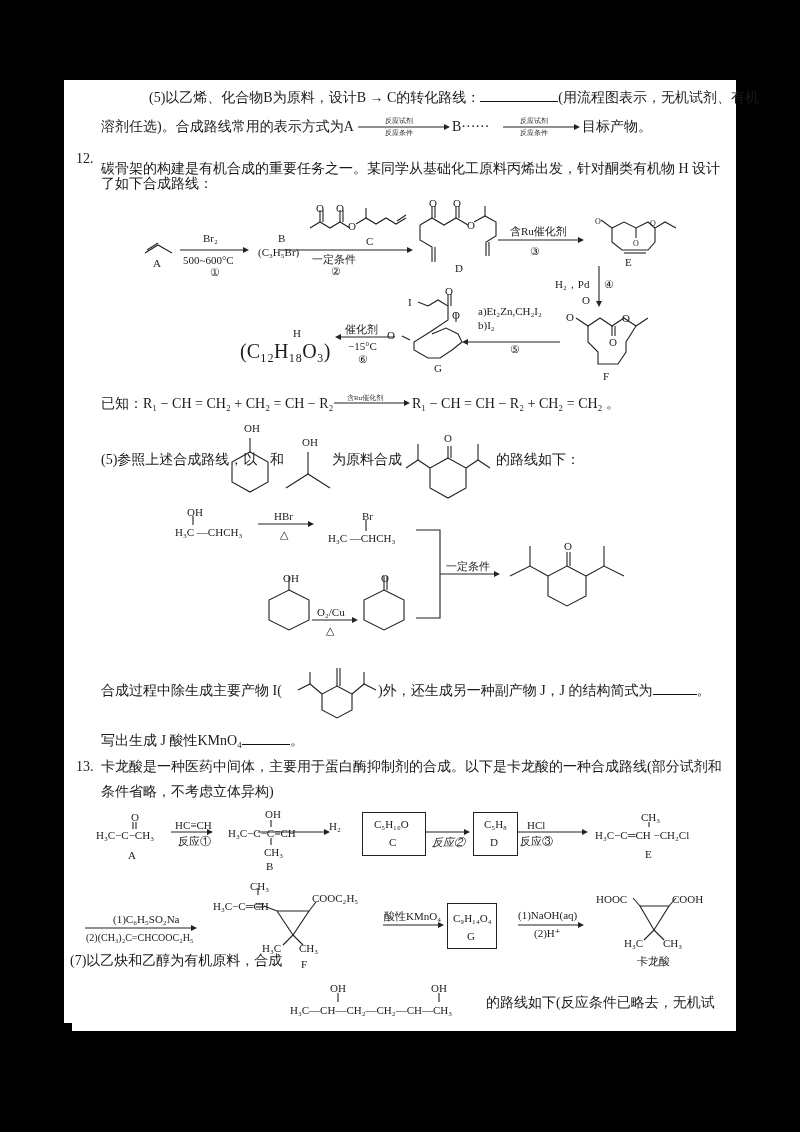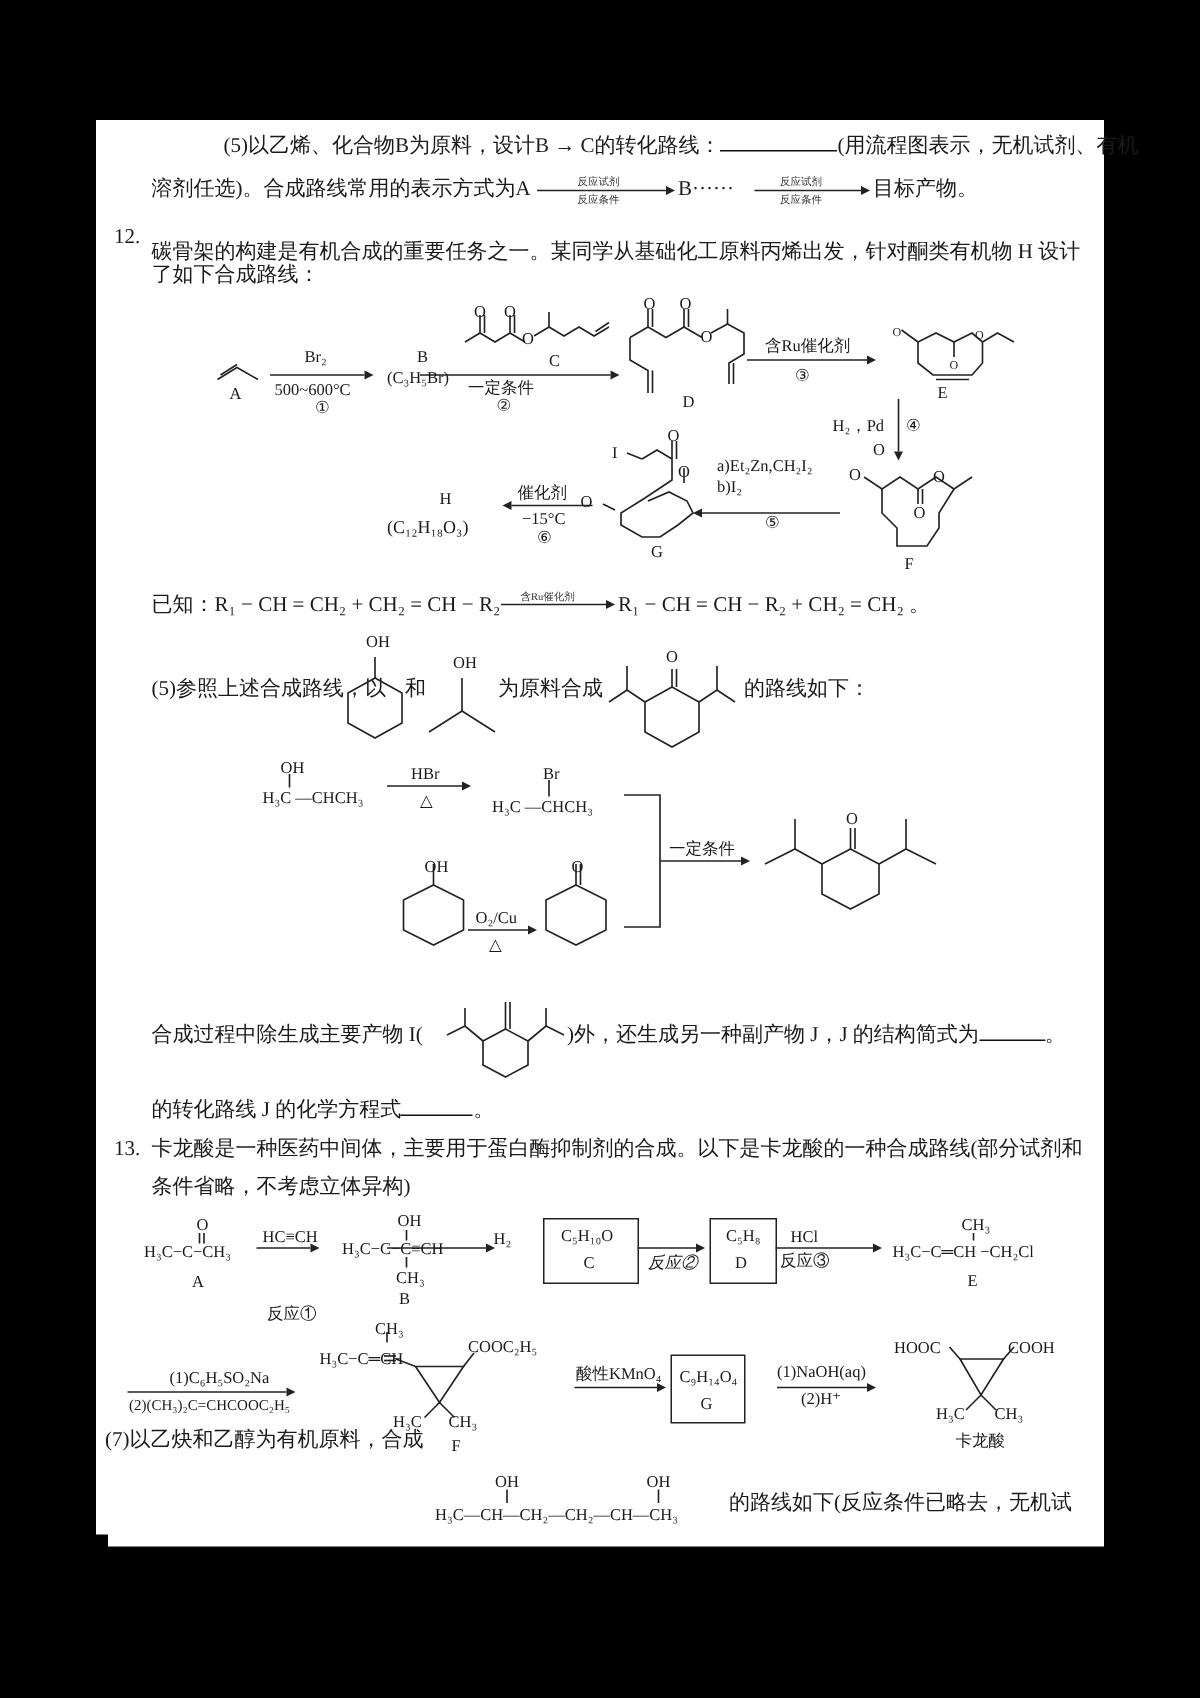--- a/index.html
+++ b/index.html
@@ -142,21 +142,21 @@
 <div class="s" style="left:510px;top:343px;">⑤</div>
 <div class="s" style="left:408px;top:296px;">I</div>
 <div class="s" style="left:445px;top:285px;">O</div>
 <div class="s" style="left:452px;top:309px;">O</div>
 <div class="s" style="left:387px;top:329px;">O</div>
 <div class="s" style="left:434px;top:362px;">G</div>
 <div class="s" style="left:345px;top:323px;">催化剂</div>
 <div class="s" style="left:348px;top:340px;">−15°C</div>
 <div class="s" style="left:358px;top:353px;">⑥</div>
 <div class="s" style="left:293px;top:327px;">H</div>
-<div class="t" style="left:258px;top:343px;font-size:12px;">(C₁₂H₁₈O₃)</div>
+<div class="t" style="left:240px;top:343px;font-size:20px;">(C₁₂H₁₈O₃)</div>
 
 <div class="t" style="left:101px;top:396px;">
   <span>已知：</span><span>R₁ − CH = CH₂ + CH₂ = CH − R₂</span>
 </div>
 <div class="xs" style="left:347px;top:394px;">含Ru催化剂</div>
 <div class="t" style="left:412px;top:396px;">R₁ − CH = CH − R₂ + CH₂ = CH₂ 。</div>
 
 <div class="t" style="left:101px;top:452px;">(5)参照上述合成路线，以</div>
 <div class="t" style="left:270px;top:452px;">和</div>
 <div class="t" style="left:332px;top:452px;">为原料合成</div>
@@ -228,21 +228,21 @@
     <line class="ln" x1="340" y1="686" x2="340" y2="668"></line>
   <polyline class="ln" points="322,694 310,684 298,690"></polyline>
     <line class="ln" x1="310" y1="684" x2="310" y2="672"></line>
   <polyline class="ln" points="352,694 364,684 376,690"></polyline>
     <line class="ln" x1="364" y1="684" x2="364" y2="672"></line>
 </svg>
 <div class="t" style="left:378px;top:683px;">
   <span>)外，还生成另一种副产物 J，J 的结构简式为</span><span class="blank" style="width:44px;"></span><span>。</span>
 </div>
 <div class="t" style="left:101px;top:733px;">
-  <span>的转化路线 J 的化学方程式</span><span class="blank" style="width:48px;"></span><span>。</span>
+  <span>写出生成 J 酸性KMnO₄</span><span class="blank" style="width:48px;"></span><span>。</span>
 </div>
 
 <div class="t" style="left:76px;top:759px;">13.</div>
 <div class="t" style="left:101px;top:759px;">卡龙酸是一种医药中间体，主要用于蛋白酶抑制剂的合成。以下是卡龙酸的一种合成路线(部分试剂和</div>
 <div class="t" style="left:101px;top:784px;">条件省略，不考虑立体异构)</div>
 
 <svg width="800" height="1132">
   <line class="ln" x1="171" y1="832" x2="207" y2="832"></line>
     <polygon points="207,829 213,832 207,835" fill="#222"></polygon>
   <line class="ln" x1="258" y1="832" x2="324" y2="832"></line>
@@ -279,21 +279,21 @@
     <line class="ln" x1="654" y1="930" x2="664" y2="940"></line>
 
   <line class="ln" x1="338" y1="993" x2="338" y2="1002"></line>
     <line class="ln" x1="439" y1="993" x2="439" y2="1002"></line>
 </svg>
 
 <div class="s" style="left:131px;top:811px;">O</div>
 <div class="s" style="left:96px;top:829px;">H₃C−C−CH₃</div>
 <div class="s" style="left:128px;top:849px;">A</div>
 <div class="s" style="left:175px;top:819px;">HC≡CH</div>
-<div class="s" style="left:178px;top:835px;margin-top:35px;">反应①</div>
+<div class="s" style="left:178px;top:835px;">反应①</div>
 <div class="s" style="left:265px;top:808px;">OH</div>
 <div class="s" style="left:228px;top:827px;">H₃C−C−C≡CH</div>
 <div class="s" style="left:264px;top:846px;">CH₃</div>
 <div class="s" style="left:266px;top:860px;">B</div>
 <div class="s" style="left:270px;top:820px;left:329px;">H₂</div>
 
 <div class="box" style="left:362px;top:812px;width:62px;height:42px;"></div>
 <div class="s" style="left:374px;top:818px;">C₅H₁₀O</div>
 <div class="s" style="left:389px;top:836px;">C</div>
 <div class="s" style="left:432px;top:836px;font-style:italic;">反应②</div>

